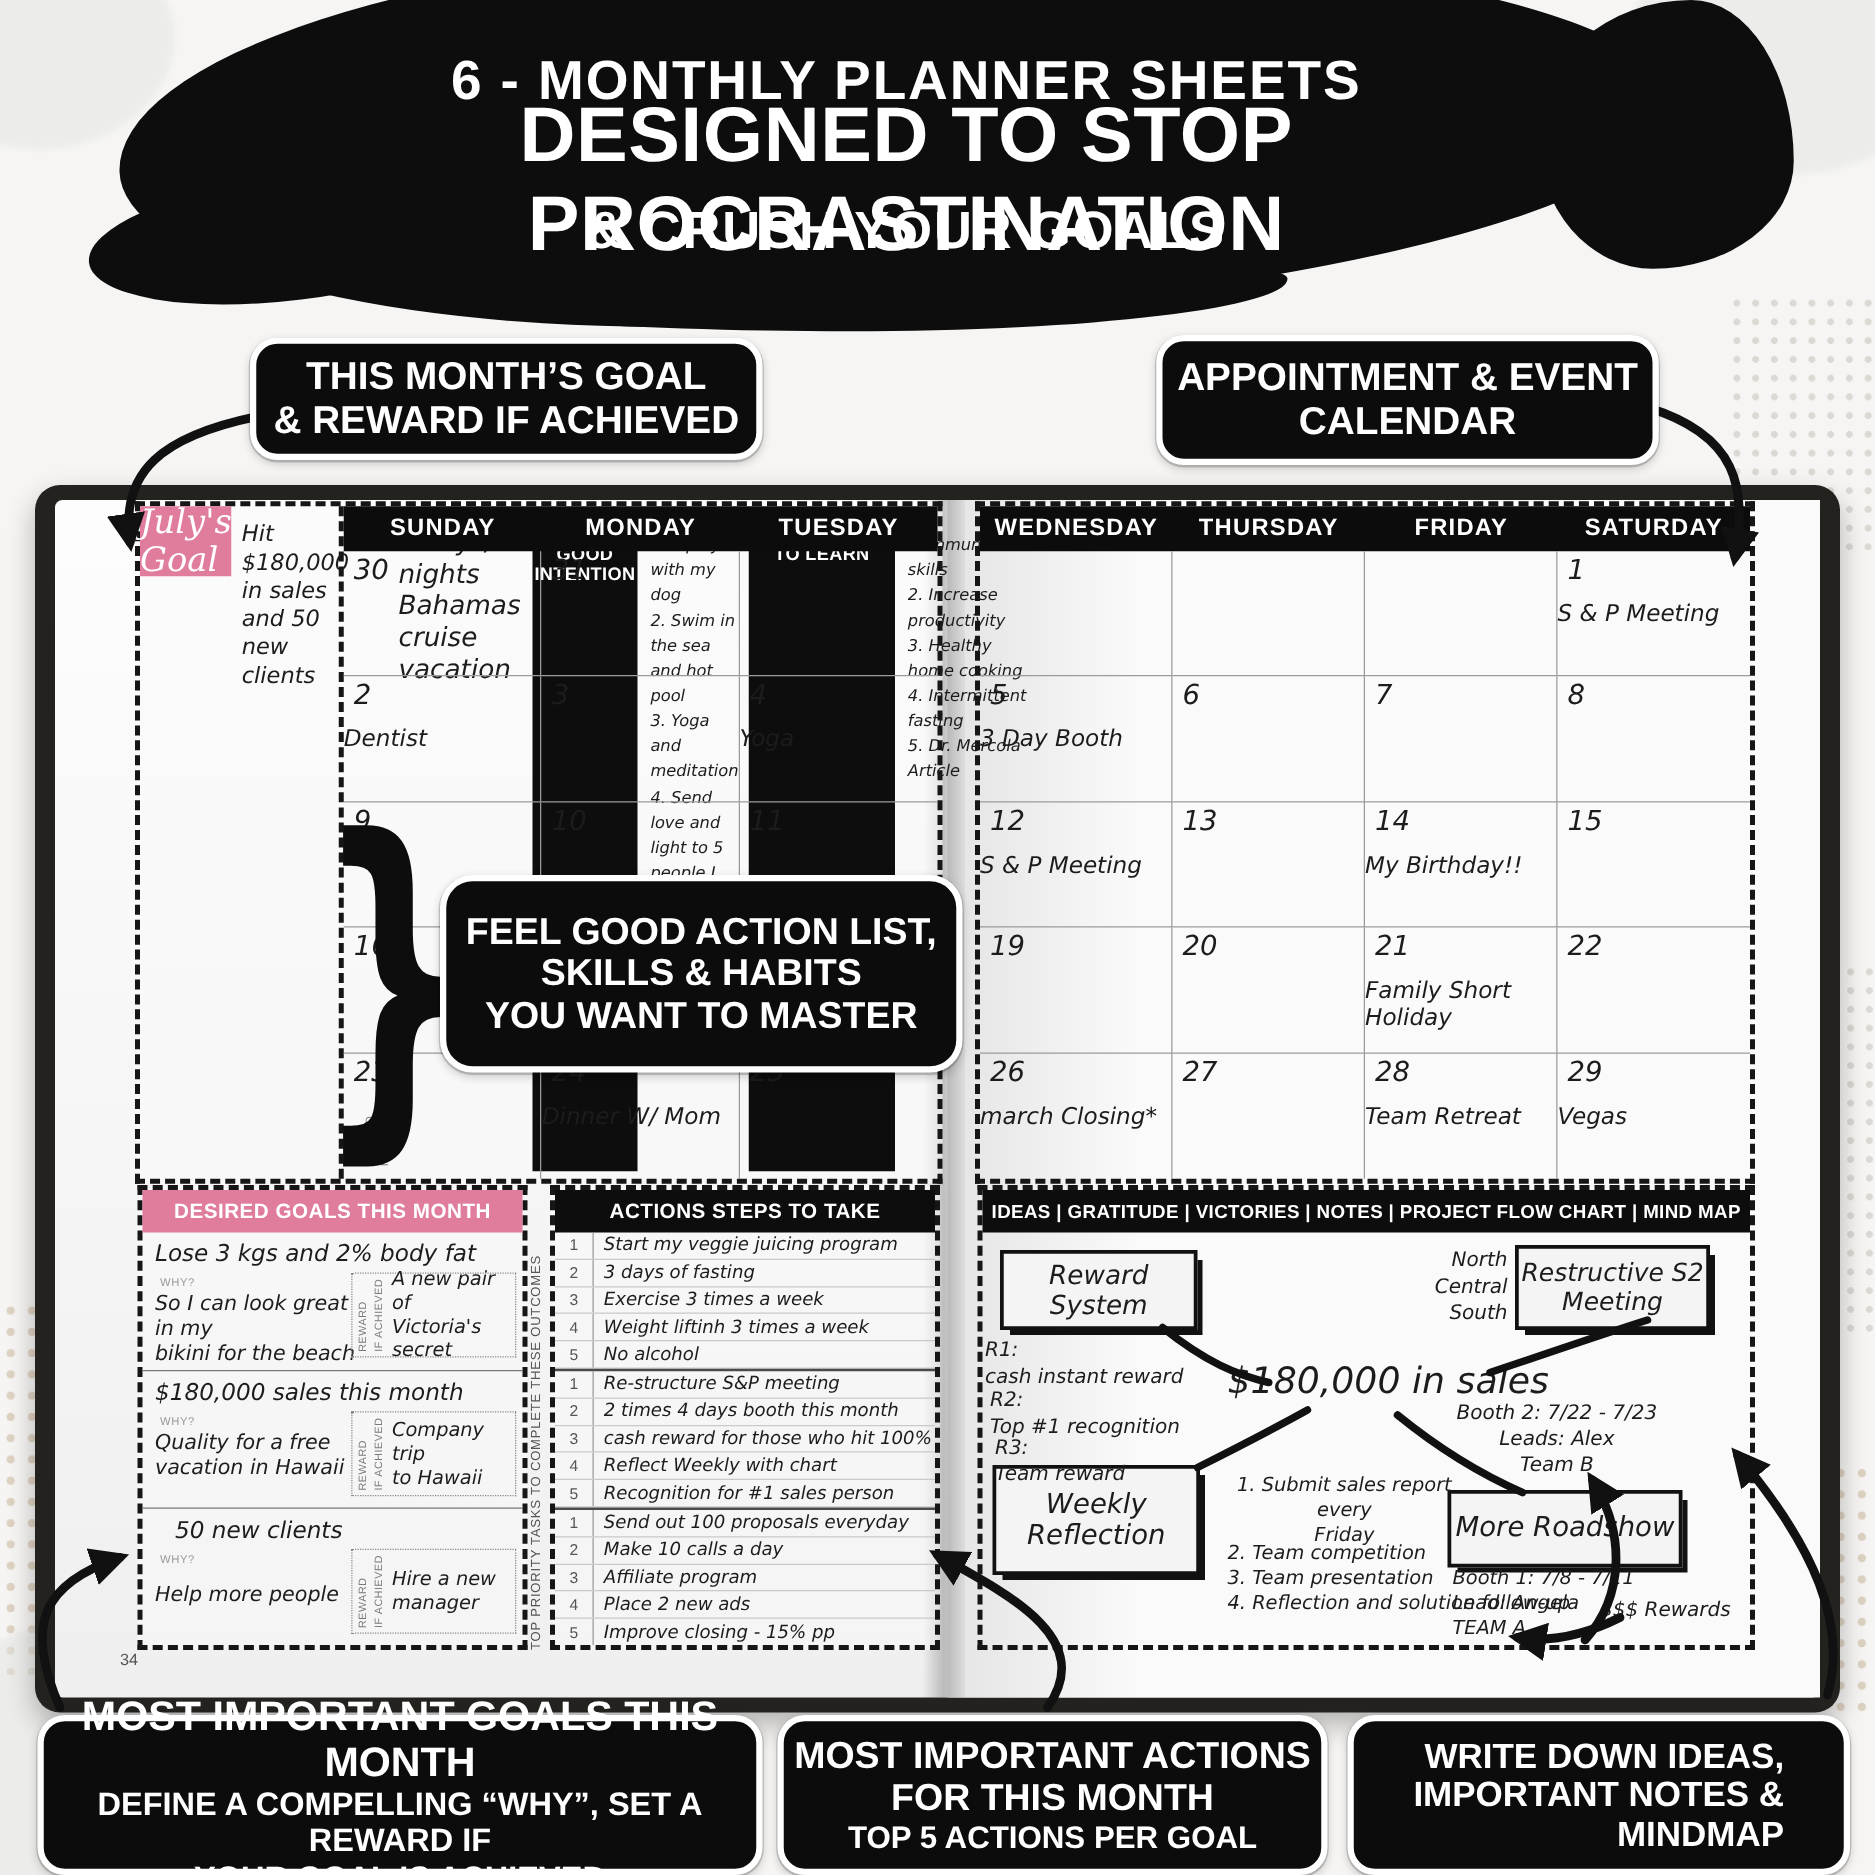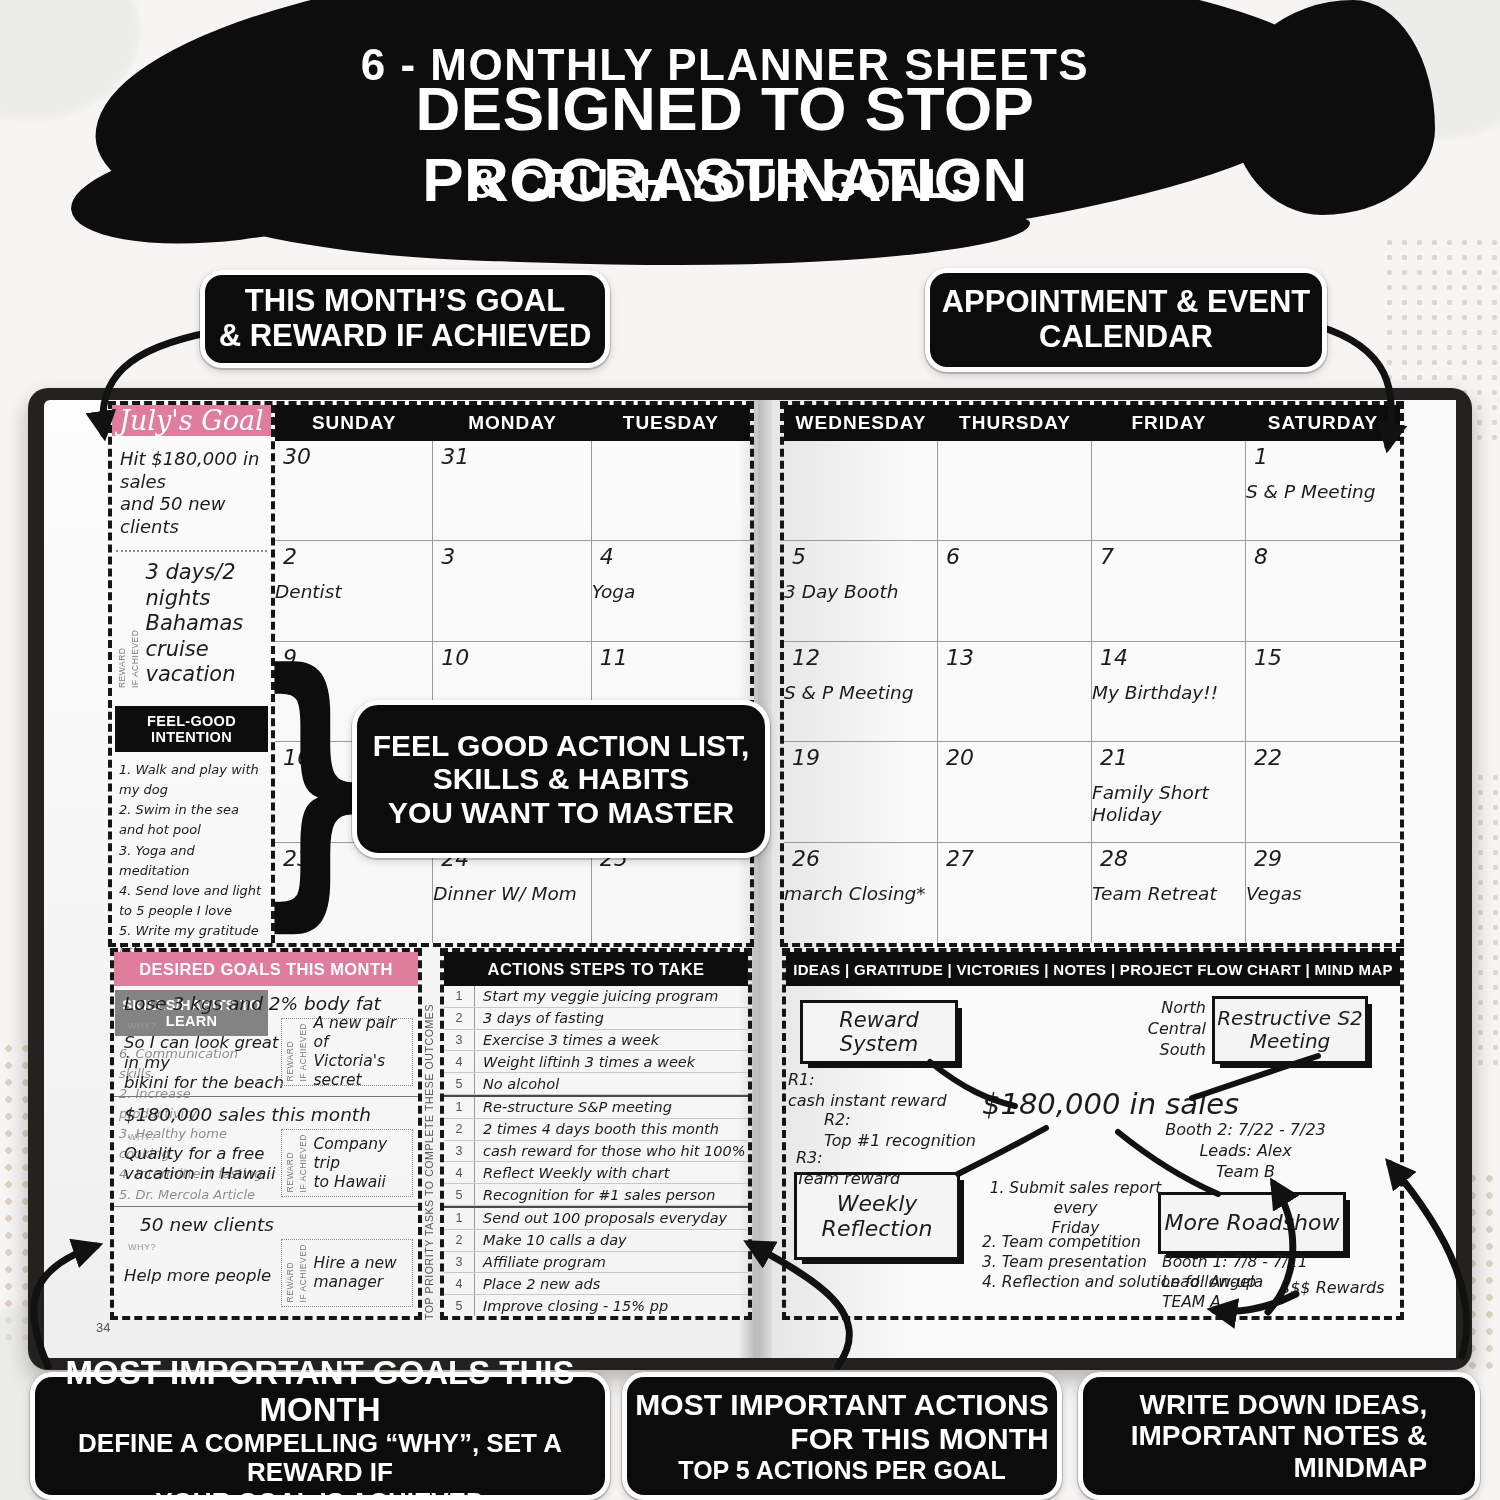--- a/index.html
+++ b/index.html
@@ -33,21 +33,21 @@
   .book{left:28px;top:388px;width:1444px;height:982px;background:#23221f;border-radius:20px;
         box-shadow:0 10px 22px rgba(0,0,0,.28);z-index:1;}
   .pages{left:44px;top:400px;width:1412px;height:958px;background:linear-gradient(#fdfdfd,#efefef);border-radius:6px;z-index:1;}
   .right-page{left:758px;top:400px;width:698px;height:958px;background:linear-gradient(to right,#e4e4e4,#fafafa 22%);z-index:1;}
   .spine{left:738px;top:400px;width:34px;height:958px;background:linear-gradient(to right,rgba(0,0,0,0),rgba(0,0,0,.22) 50%,rgba(0,0,0,.04));z-index:2;}
 
   .dashed{border:4px dashed #161616;box-sizing:border-box;}
 
   
   .left-wrap{left:108px;top:401px;width:646px;height:546px;display:flex;z-index:3;background:rgba(250,250,250,.55);}
-  .side-col{width:163px;border-right:4px dashed #161616;box-sizing:border-box;display:flex;flex-direction:column;}
+  .side-col{width:163px;border-right:4px dashed #161616;box-sizing:border-box;display:flex;flex-direction:row;}
   .july-head{height:56px;background:#e07d9d;color:#fff;display:flex;align-items:center;justify-content:center;
              font-family:"DejaVu Serif",serif;font-style:italic;font-size:27px;}
   .goal-text{padding:12px 6px 6px 8px;font-size:18px;line-height:1.25;}
   .reward-block{margin:6px 4px 0 4px;border-top:2px dotted #8a8a8a;padding:8px 2px 10px 0;display:flex;gap:4px;}
   .vlabel{writing-mode:vertical-rl;transform:rotate(180deg);font-size:8.5px;color:#7a7a7a;letter-spacing:.5px;line-height:1.5;}
   .reward-text{font-size:21px;line-height:1.22;}
   .section-head{background:#0d0d0d;color:#fff;font-weight:bold;font-size:14.5px;text-align:center;
                 padding:7px 2px;margin:8px 3px 6px 3px;letter-spacing:.3px;}
   .side-list{padding:2px 5px 0 7px;font-size:13px;line-height:1.55;}
   .skills-gap{flex:1;}
@@ -504,21 +504,21 @@
   <div class="abs mm-node hand pre" style="left:1212px;top:996px;width:150px;height:62px;font-size:20px;">Restructive S2
 Meeting</div>
   <div class="abs mm-node hand pre" style="left:794px;top:1172px;width:160px;height:82px;font-size:22px;">Weekly
 Reflection</div>
   <div class="abs mm-node hand" style="left:1158px;top:1192px;width:182px;height:56px;font-size:22px;">More Roadshow</div>
   <div class="abs mm-text hand pre" style="left:1140px;top:998px;width:66px;text-align:right;font-size:16px;">North
 Central
 South</div>
   <div class="abs mm-text hand pre" style="left:788px;top:1070px;font-size:16px;">R1:
 cash instant reward</div>
-  <div class="abs mm-text hand pre" style="left:824px;top:1110px;font-size:16px;">R2:
+  <div class="abs mm-text hand pre" style="left:792px;top:1110px;font-size:16px;">R2:
 Top #1 recognition</div>
   <div class="abs mm-text hand pre" style="left:796px;top:1148px;font-size:16px;">R3:
 Team reward</div>
   <div class="abs mm-text hand" style="left:982px;top:1086px;font-size:29px;">$180,000 in sales</div>
   <div class="abs mm-text hand pre" style="left:1158px;top:1120px;width:175px;text-align:center;font-size:16px;">Booth 2: 7/22 - 7/23
 Leads: Alex
 Team B</div>
   <div class="abs mm-text hand pre" style="left:978px;top:1178px;width:195px;text-align:center;font-size:15.5px;">1. Submit sales report every
 Friday</div>
   <div class="abs mm-text hand pre" style="left:982px;top:1232px;font-size:15.5px;">2. Team competition
@@ -550,21 +550,21 @@
       <path d="M 1046 1128 C 1010 1148, 986 1160, 958 1174"></path>
       <path d="M 1118 1132 C 1150 1158, 1186 1180, 1218 1194"></path>
     </g>
   </svg>
 
   <div class="abs pill" style="left:30px;top:1372px;width:570px;height:118px;">
     <div style="font-size:33px;">MOST IMPORTANT GOALS THIS MONTH</div>
     <div class="pre" style="font-size:26px;font-weight:bold;">DEFINE A COMPELLING “WHY”, SET A REWARD IF
 YOUR GOAL IS ACHIEVED</div>
   </div>
-  <div class="abs pill" style="left:622px;top:1372px;width:430px;height:118px;text-align:right;">
+  <div class="abs pill" style="left:622px;top:1372px;width:430px;height:118px;">
     <div class="pre" style="font-size:30px;">MOST IMPORTANT ACTIONS
 FOR THIS MONTH</div>
     <div style="font-size:25px;font-weight:bold;">TOP 5 ACTIONS PER GOAL</div>
   </div>
   <div class="abs pill pre" style="left:1078px;top:1372px;width:392px;height:118px;font-size:28px;text-align:right;">WRITE DOWN IDEAS,
 IMPORTANT NOTES &amp;
 MINDMAP</div>
 
 </div>
 

